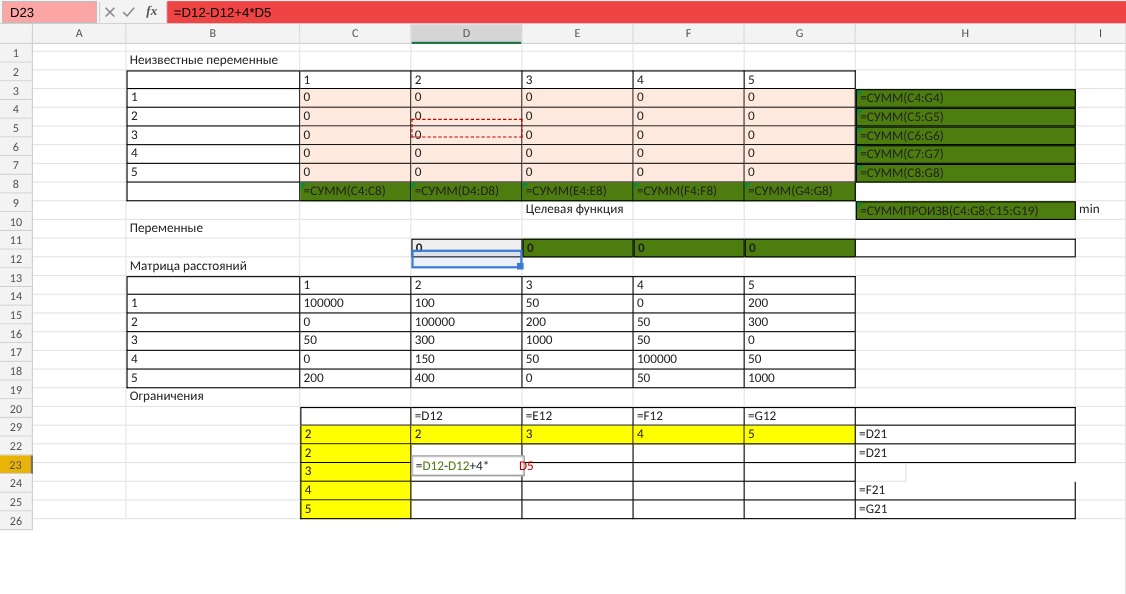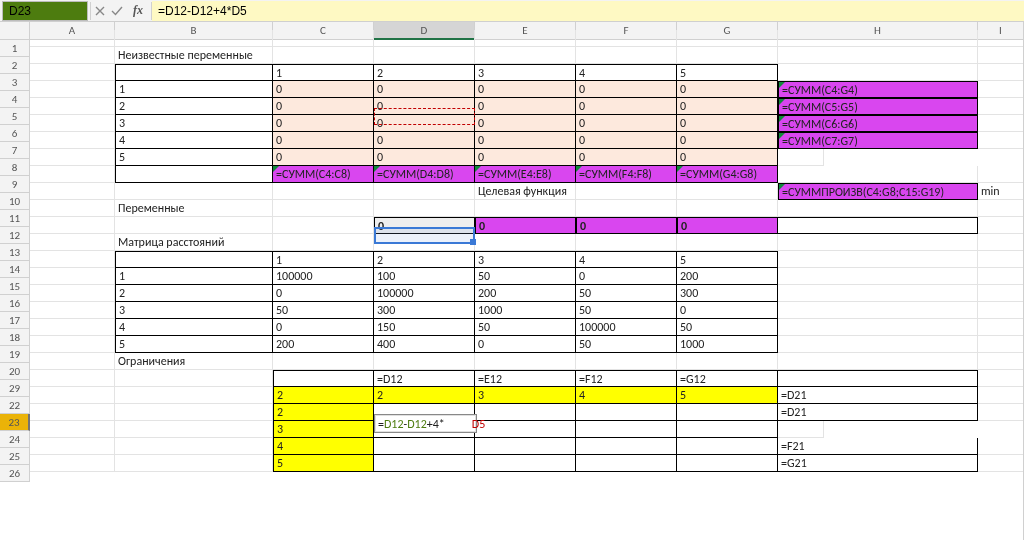--- a/index.html
+++ b/index.html
@@ -1,21 +1,21 @@
 <!DOCTYPE html>
 <html><head>
 <meta charset="utf-8">
 <style>
   * { box-sizing: border-box; }
   html, body { margin:0; padding:0; font-family: Calibri, Arial, sans-serif; font-size:12px; background:#fff; color:#222; }
   .name-box-bar { display:flex; align-items:center; height:22px; border-bottom:1px solid #cfcfcf; background:#f3f3f3; }
-  .name-box { width:86px; height:20px; margin:1px 2px; background:#4d7c0f; border:1px solid #bdbdbd; padding:2px 6px; font-size:12px; }
+  .name-box { width:86px; height:20px; margin:1px 2px; background:#fca5a5; border:1px solid #bdbdbd; padding:2px 6px; font-size:12px; }
   .fx-controls { display:flex; align-items:center; padding:0 4px; gap:6px; color:#888;font-weight:bold; }
   .fx-label { font-style:italic; font-family: "Times New Roman", serif; color:#555; padding:0 4px; }
-  .formula-input { flex:1; height:20px; border:none; background:#fef9c3; padding:2px 6px; font-size:12px; }
+  .formula-input { flex:1; height:20px; border:none; background:#ef4444; padding:2px 6px; font-size:12px; }
   .vsep { width:1px; height:18px; background:#d0d0d0; }
 
   .sheet-wrap { position:relative; width:1024px; height:518px; overflow:hidden; border-right:1px solid #d0d0d0; }
   .corner { position:absolute; left:0; top:0; width:30px; height:18px; background:#f3f3f3; border-right:1px solid #d0d0d0; border-bottom:1px solid #d0d0d0; }
   .col-headers { position:absolute; left:30px; top:0; height:18px; display:flex; }
   .col-h { background:#f3f3f3; border-right:1px solid #d0d0d0; border-bottom:1px solid #d0d0d0; display:flex; align-items:center; justify-content:center; color:#555; font-size:11px; }
   .col-h.sel { background:#d5d5d5; border-bottom:2px solid #217346; }
   .row-headers { position:absolute; left:0; top:18px; width:30px; }
   .row-h { height:17px; background:#f3f3f3; border-right:1px solid #d0d0d0; border-bottom:1px solid #d0d0d0; display:flex; align-items:center; justify-content:center; color:#555; font-size:11px; }
   .row-h.sel { background:#eab308; border-right:2px solid #737373; }
@@ -23,21 +23,21 @@
   .grid { position:absolute; left:30px; top:8px; }
   .row { display:flex; height:17px; }
   .cell { height:17px; border-right:1px solid #e3e3e3; border-bottom:1px solid #e3e3e3; padding:0 3px; overflow:hidden; white-space:nowrap; display:flex; align-items:center; font-size:12px; }
   .w-A{width:85px}.w-B{width:158px}.w-C{width:101px}.w-D{width:101px}.w-E{width:101px}.w-F{width:101px}.w-G{width:101px}.w-H{width:200px}.w-I{width:46px}
 
   .b-all   { border:1px solid #000; }
   .b-l { border-left:1px solid #000; } .b-r { border-right:1px solid #000; }
   .b-t { border-top:1px solid #000; } .b-b { border-bottom:1px solid #000; }
 
   .fill-peach { background:#fde9dd; }
-  .fill-cream { background:#d946ef; }
+  .fill-cream { background:#4d7c0f; }
   .fill-yellow{ background:#ffff00; }
   .fill-gray  { background:#eeeeee; }
   .bold { font-weight:bold; }
   .green-tri { position:relative; }
   .green-tri::before { content:""; position:absolute; left:0; top:0; border-top:6px solid #0f8a3a; border-right:6px solid transparent; }
 
   .active-edit { position:absolute; background:#fff; border:1px solid #888; box-shadow:inset 0 0 0 1px #e0e0e0; padding:1px 3px; display:flex; align-items:center; font-size:12px; z-index:5; }
   .token-blue   { color:#4d7c0f; }
   .token-red    { color:#c00000;padding-left:27px; }
   .range-red { position:absolute; border:1px dashed #c00000; z-index:4; pointer-events:none; }
@@ -188,20 +188,21 @@
         <div class="cell w-I"></div>
       </div>
       <div class="row">
         <div class="cell w-A"></div>
         <div class="cell w-B b-b b-r b-l">5</div>
         <div class="cell w-C fill-peach b-b b-r">0</div>
         <div class="cell w-D fill-peach b-b b-r">0</div>
         <div class="cell w-E fill-peach b-b b-r">0</div>
         <div class="cell w-F fill-peach b-b b-r">0</div>
         <div class="cell w-G fill-peach b-b b-r">0</div>
+        <div class="cell w-H fill-cream green-tri b-t b-b b-r b-l">=СУММ(C8:G8)</div>
         <div class="cell w-I"></div>
       </div>
       <div class="row">
         <div class="cell w-A"></div>
         <div class="cell w-B b-b b-r b-l"></div>
         <div class="cell w-C fill-cream green-tri b-b b-r">=СУММ(C4:C8)</div>
         <div class="cell w-D fill-cream green-tri b-b b-r">=СУММ(D4:D8)</div>
         <div class="cell w-E fill-cream green-tri b-b b-r">=СУММ(E4:E8)</div>
         <div class="cell w-F fill-cream green-tri b-b b-r">=СУММ(F4:F8)</div>
         <div class="cell w-G fill-cream green-tri b-b b-r">=СУММ(G4:G8)</div>

